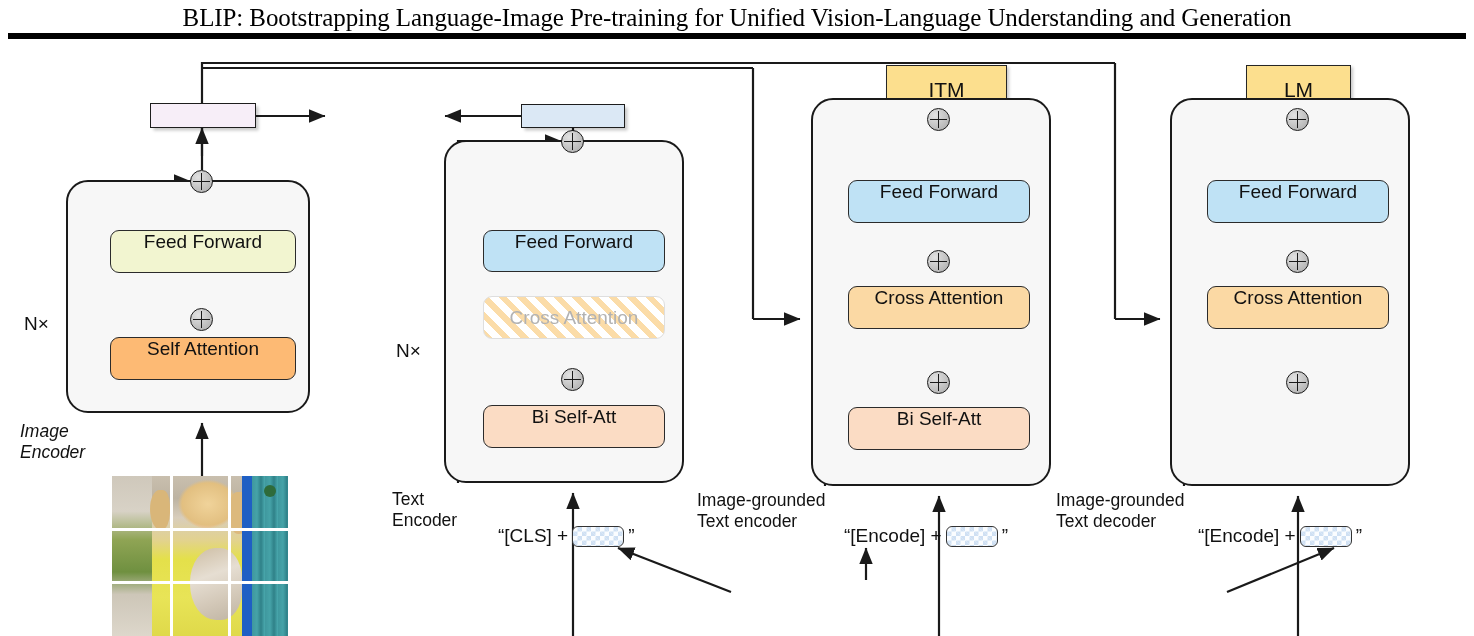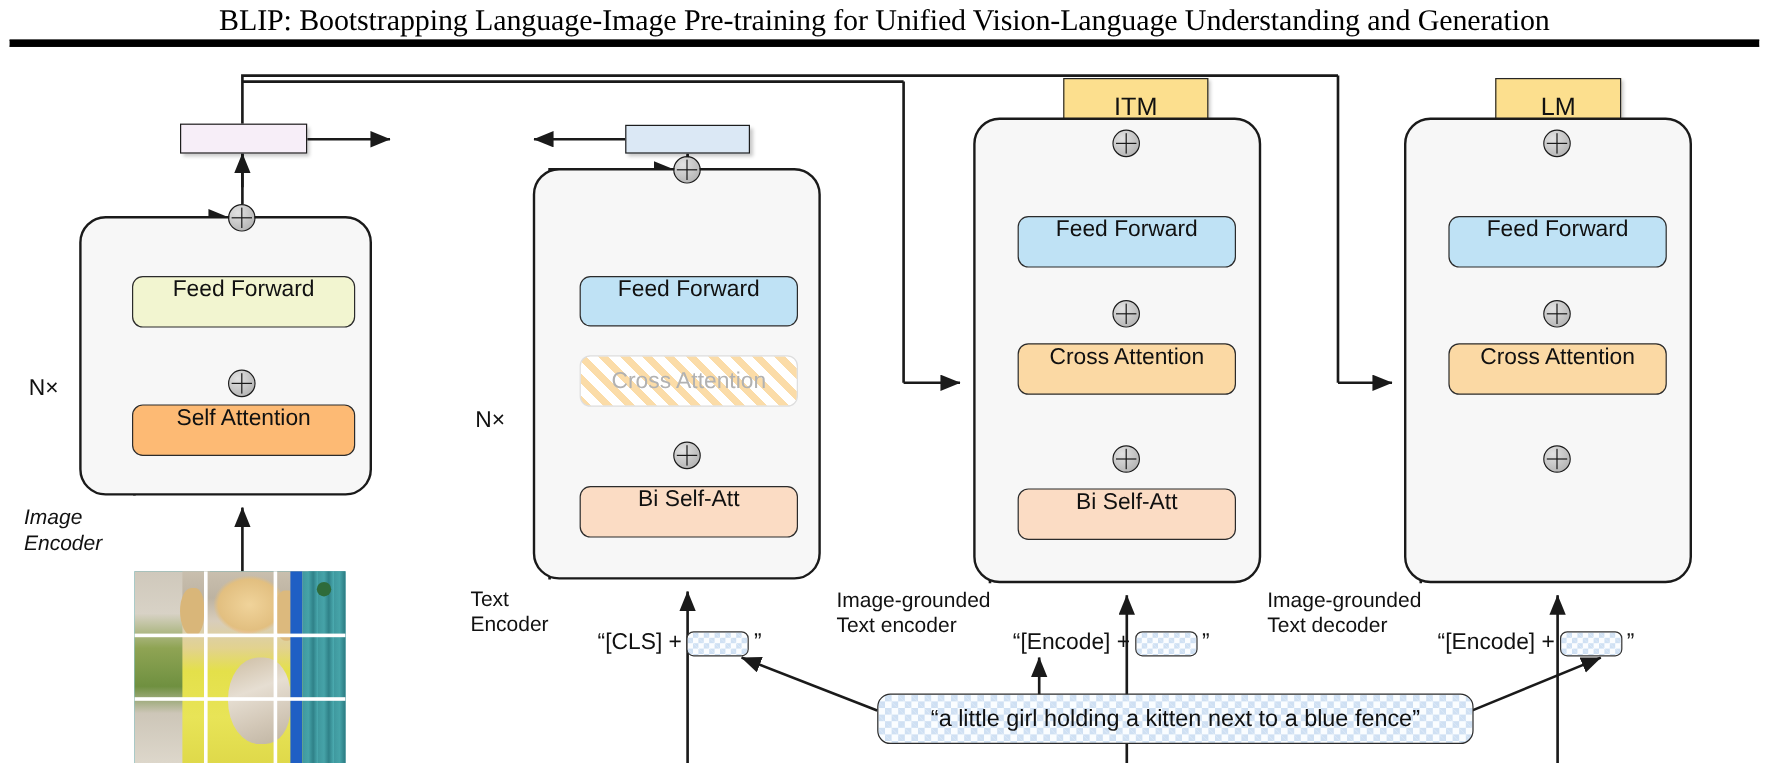--- a/index.html
+++ b/index.html
@@ -271,17 +271,14 @@
   <div class="plus" style="left:1286px;top:210px;"></div>
   <div class="plus" style="left:1286px;top:331px;"></div>
   <div class="side-label" style="left:1056px;top:450px;">Image-grounded
 Text decoder</div>
   <div class="token-line" style="left:1198px;top:485px;">
     <span>“[Encode] + </span>
     <span class="checker" style="width:52px;height:21px;"></span>
     <span>”</span>
   </div>
 
-  <div id="caption-pill" style="left:731px;top:538px;width:497px;height:42px;">
-    <span>“a little girl holding a kitten next to a blue fence”</span>
-  </div>
 
 </div>
 
 </body></html>

